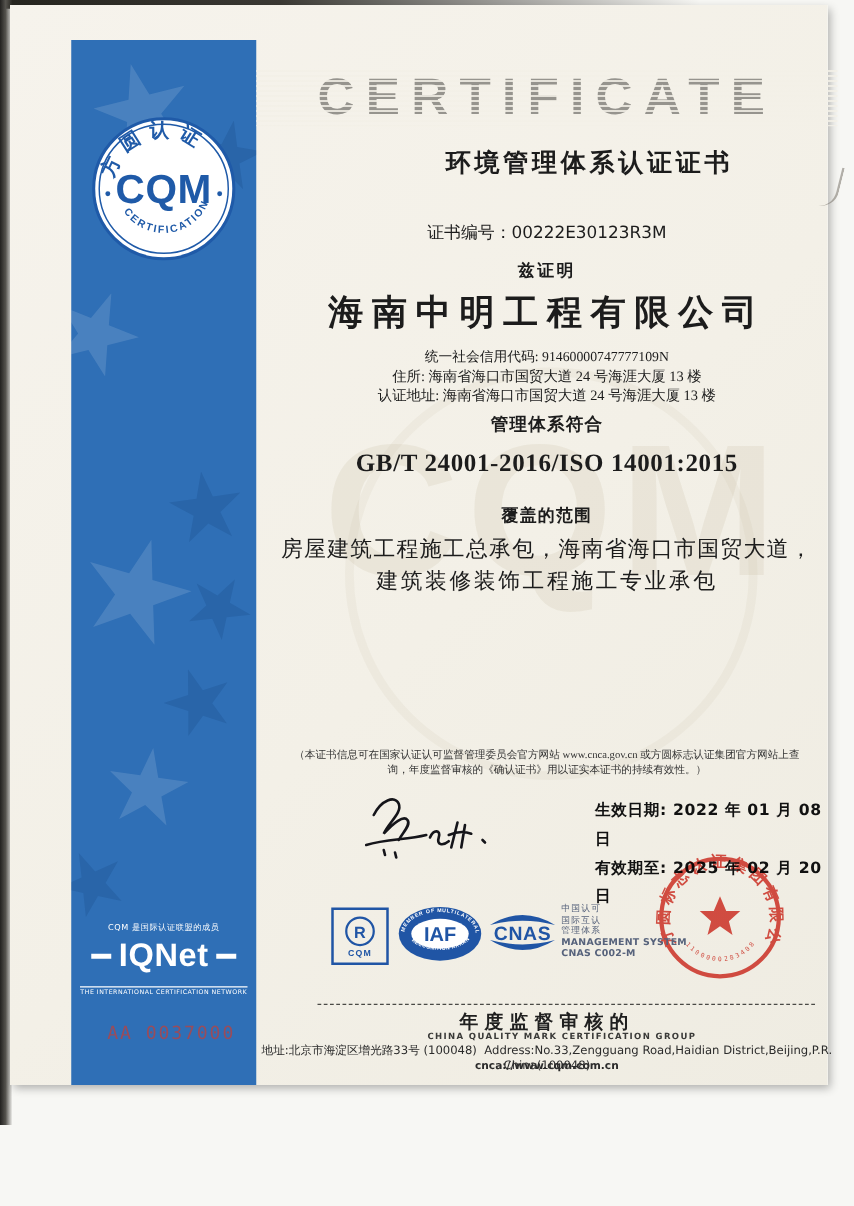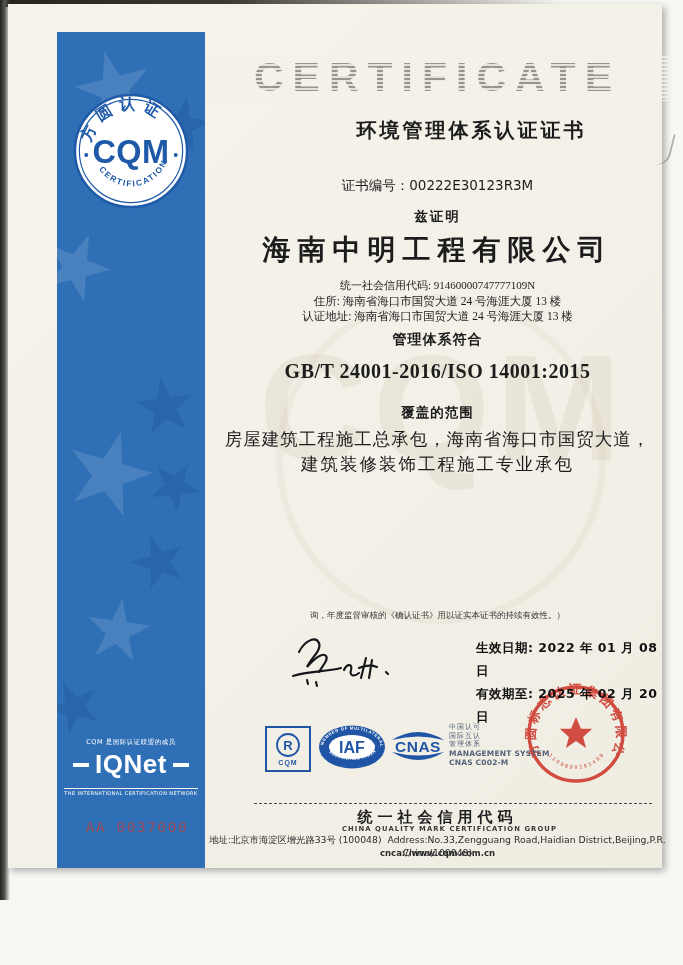--- a/index.html
+++ b/index.html
@@ -170,20 +170,21 @@
     <div class="col certify-intro">兹证明</div>
     <div class="col company">海南中明工程有限公司</div>
     <div class="col line-credit kai">统一社会信用代码: 91460000747777109N</div>
     <div class="col line-addr kai">住所: 海南省海口市国贸大道 24 号海涯大厦 13 楼</div>
     <div class="col line-audit kai">认证地址: 海南省海口市国贸大道 24 号海涯大厦 13 楼</div>
     <div class="col comply">管理体系符合</div>
     <div class="col standard">GB/T 24001-2016/ISO 14001:2015</div>
     <div class="col scope-head">覆盖的范围</div>
     <div class="col scope1 kai">房屋建筑工程施工总承包，海南省海口市国贸大道，</div>
     <div class="col scope2 kai">建筑装修装饰工程施工专业承包</div>
+    <div class="col disc1 kai">（本证书信息可在国家认证认可监督管理委员会官方网站 www.cnca.gov.cn 或方圆标志认证集团官方网站上查</div>
     <div class="col disc2 kai">询，年度监督审核的《确认证书》用以证实本证书的持续有效性。）</div>
 
     <svg class="sig" width="112" height="64" viewBox="0 0 112 64">
       <g fill="none" stroke="#15151a" stroke-width="2.1" stroke-linecap="round">
         <path d="M10,22 C16,10 27,6 30,13 C33,20 22,28 18,37 C26,28 34,22 37,26 C40,30 33,36 30,42"></path>
         <path d="M4,46 C20,41 36,42 52,38"></path>
         <path d="M18,50 l1,4 M27,52 l1,4"></path>
         <path d="M55,40 c3,-7 9,-6 7,0 c-2,6 3,7 8,3"></path>
         <path d="M77,28 l-5,20 M70,38 c7,-3 13,-3 18,-1 M83,30 l-3,18"></path>
         <path d="M97,42 l2,2"></path>
@@ -244,21 +245,21 @@
 
     <div class="accred">
       <div class="cn">中国认可</div>
       <div class="cn">国际互认</div>
       <div class="cn">管理体系</div>
       <div class="en">MANAGEMENT SYSTEM</div>
       <div class="en">CNAS C002-M</div>
     </div>
 
     <div class="foot-dash"></div>
-    <div class="col foot-org">统一社会信用代码</div>
+    <div class="col foot-org">年度监督审核的</div>
     <div class="col foot-org-en">CHINA QUALITY MARK CERTIFICATION GROUP</div>
     <div class="col foot-addr">
       <span>地址:北京市海淀区增光路33号 (100048)</span>&nbsp;&nbsp;<span>Address:No.33,Zengguang Road,Haidian District,Beijing,P.R. China(100048)</span>
     </div>
     <div class="col foot-web">cnca://www.cqm.com.cn</div>
 
   </div>
 </div>
 
 </body></html>

